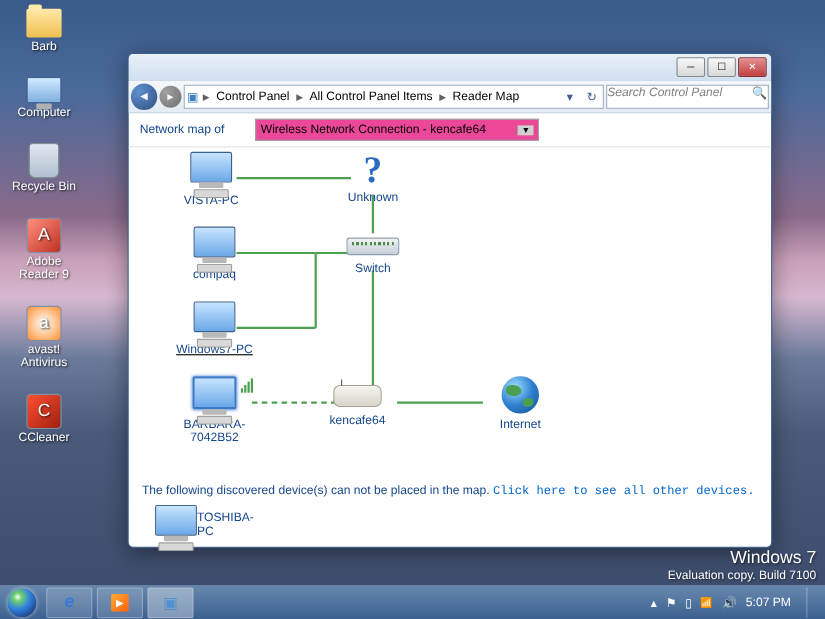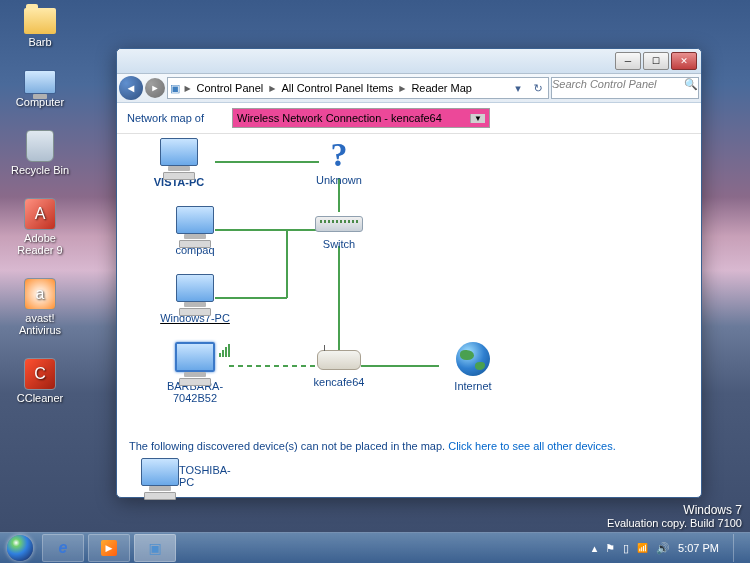--- a/index.html
+++ b/index.html
@@ -24,25 +24,25 @@
 .toolbar{height:30px;display:flex;align-items:center;padding:0 10px;gap:28px;border-bottom:1px solid #e0e0e0;}
 .toolbar-label{color:#14468b;font-size:11px;}
 .dd{border:1px solid #a0a0a0;background:#ec4899;height:18px;width:248px;display:flex;align-items:center;padding:0 4px;font-size:11px;}
 .dd-arr{margin-left:auto;background:#d0d0d0;border-left:1px solid #a0a0a0;padding:0 3px;font-size:8px;}
 .map{position:relative;height:300px;margin-left:10px;}
 .node{position:absolute;width:100px;display:flex;flex-direction:column;align-items:center;text-align:center;}
 .node .lbl{font-size:11px;color:#14468b;margin-top:2px;}
 svg.lines{position:absolute;top:0;left:0;width:560px;height:300px;pointer-events:none;}
 .footer{padding:6px 12px;font-size:11px;}
 .footer .msg{color:#14468b;}
-.footer .link{color:#0066cc;cursor:pointer;}
+.footer .link{color:#0066cc;cursor:pointer;font-family:Liberation Mono, monospace;}
 .unplaced{display:flex;flex-direction:row;align-items:center;width:80px;margin-left:12px;margin-top:6px;}
 .unplaced .lbl{font-size:11px;color:#14468b;}
 .wm{position:absolute;right:8px;bottom:34px;color:#fff;text-align:right;font-size:11px;text-shadow:1px 1px 2px rgba(0,0,0,0.6);}
-.wm .t{font-size:12px;}
+.wm .t{font-size:16px;}
 .taskbar{position:absolute;bottom:0;left:0;right:0;height:30px;background:linear-gradient(to bottom,rgba(120,160,200,0.7),rgba(60,100,150,0.85));display:flex;align-items:center;padding:0 2px;border-top:1px solid rgba(255,255,255,0.3);}
 .start{width:36px;height:28px;display:flex;align-items:center;justify-content:center;cursor:pointer;}
 .orb{width:26px;height:26px;border-radius:13px;background:radial-gradient(circle at 35% 30%,#fff 0%,#6fcf6f 15%,#3080e0 45%,#204080 80%);box-shadow:0 0 4px rgba(255,255,255,0.6);}
 .tbtn{width:40px;height:26px;margin-left:4px;border-radius:2px;background:rgba(255,255,255,0.15);border:1px solid rgba(255,255,255,0.25);display:flex;align-items:center;justify-content:center;cursor:pointer;}
 .tbtn.active{background:rgba(255,255,255,0.35);}
 .tray{margin-left:auto;display:flex;align-items:center;gap:8px;color:#fff;padding-right:4px;font-size:11px;}
 .tray-ic{cursor:pointer;}
 .show-desktop{width:10px;height:28px;border-left:1px solid rgba(255,255,255,0.3);margin-left:6px;cursor:pointer;}
 
 
@@ -146,21 +146,21 @@
       <line x1="212" y1="44" x2="212" y2="78" stroke="#4aa050" stroke-width="2"></line>
       <line x1="88" y1="96" x2="160" y2="96" stroke="#4aa050" stroke-width="2"></line>
       <line x1="160" y1="96" x2="160" y2="164" stroke="#4aa050" stroke-width="2"></line>
       <line x1="88" y1="164" x2="160" y2="164" stroke="#4aa050" stroke-width="2"></line>
       <line x1="160" y1="96" x2="192" y2="96" stroke="#4aa050" stroke-width="2"></line>
       <line x1="212" y1="112" x2="212" y2="216" stroke="#4aa050" stroke-width="2"></line>
       <line x1="102" y1="232" x2="190" y2="232" stroke="#4aa050" stroke-width="2" stroke-dasharray="5,4"></line>
       <line x1="234" y1="232" x2="312" y2="232" stroke="#4aa050" stroke-width="2"></line>
     </svg>
 
-    <div class="node" style="left:2px;top:4px;font-weight:bold;">
+    <div class="node" style="left:15px;top:4px;">
       <div class="pc-icon">
           <div class="pc-mon"></div>
           <div class="pc-base"></div>
           <div class="pc-kb"></div>
         </div>
       <div class="lbl">VISTA-PC</div>
     </div>
     <div class="node" style="left:162px;top:4px;">
       <div class="qmark">?</div>
       <div class="lbl">Unknown</div>
@@ -192,21 +192,21 @@
           <div class="pc-kb"></div>
         <div class="wifi">
             <span style="height:4px;"></span>
             <span style="height:7px;"></span>
             <span style="height:10px;"></span>
             <span style="height:13px;"></span>
           </div>
       </div>
       <div class="lbl">BARBARA-7042B52</div>
     </div>
-    <div class="node" style="left:162px;top:208px;text-align:right;">
+    <div class="node" style="left:148px;top:208px;text-align:right;">
       <div class="rt-icon"></div>
       <div class="lbl">kencafe64</div>
     </div>
     <div class="node" style="left:296px;top:208px;">
       <div class="globe"></div>
       <div class="lbl">Internet</div>
     </div>
   </div>
 
   <div class="footer">

